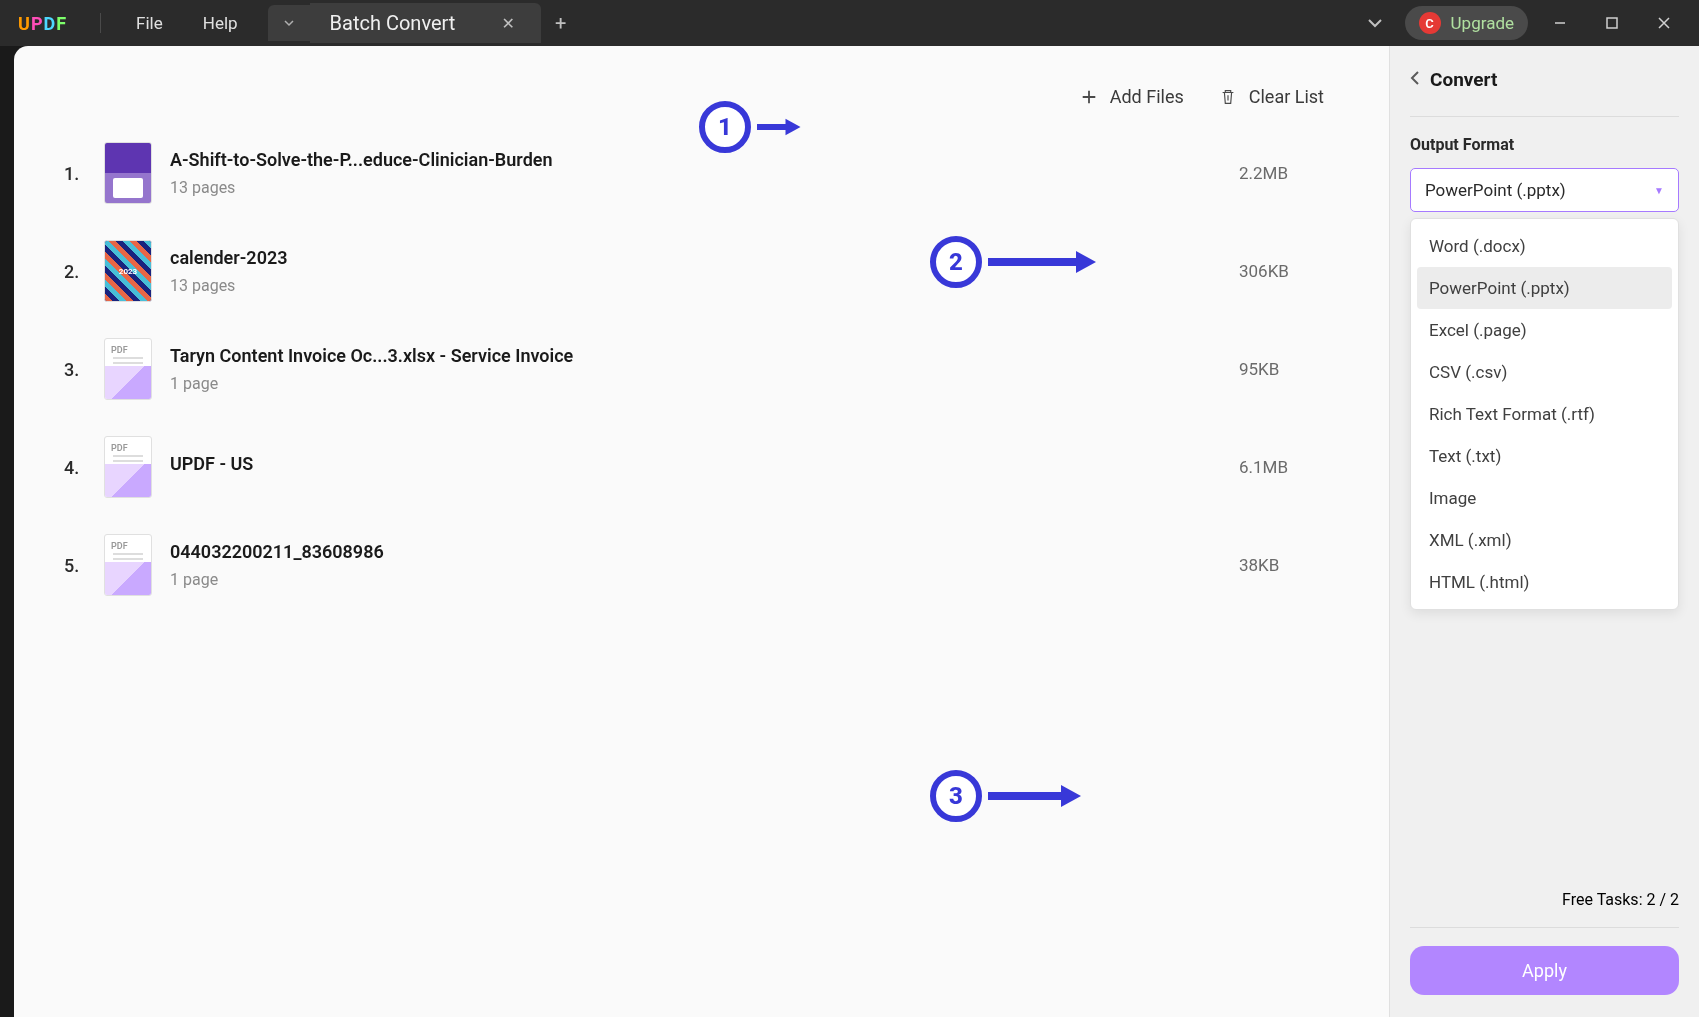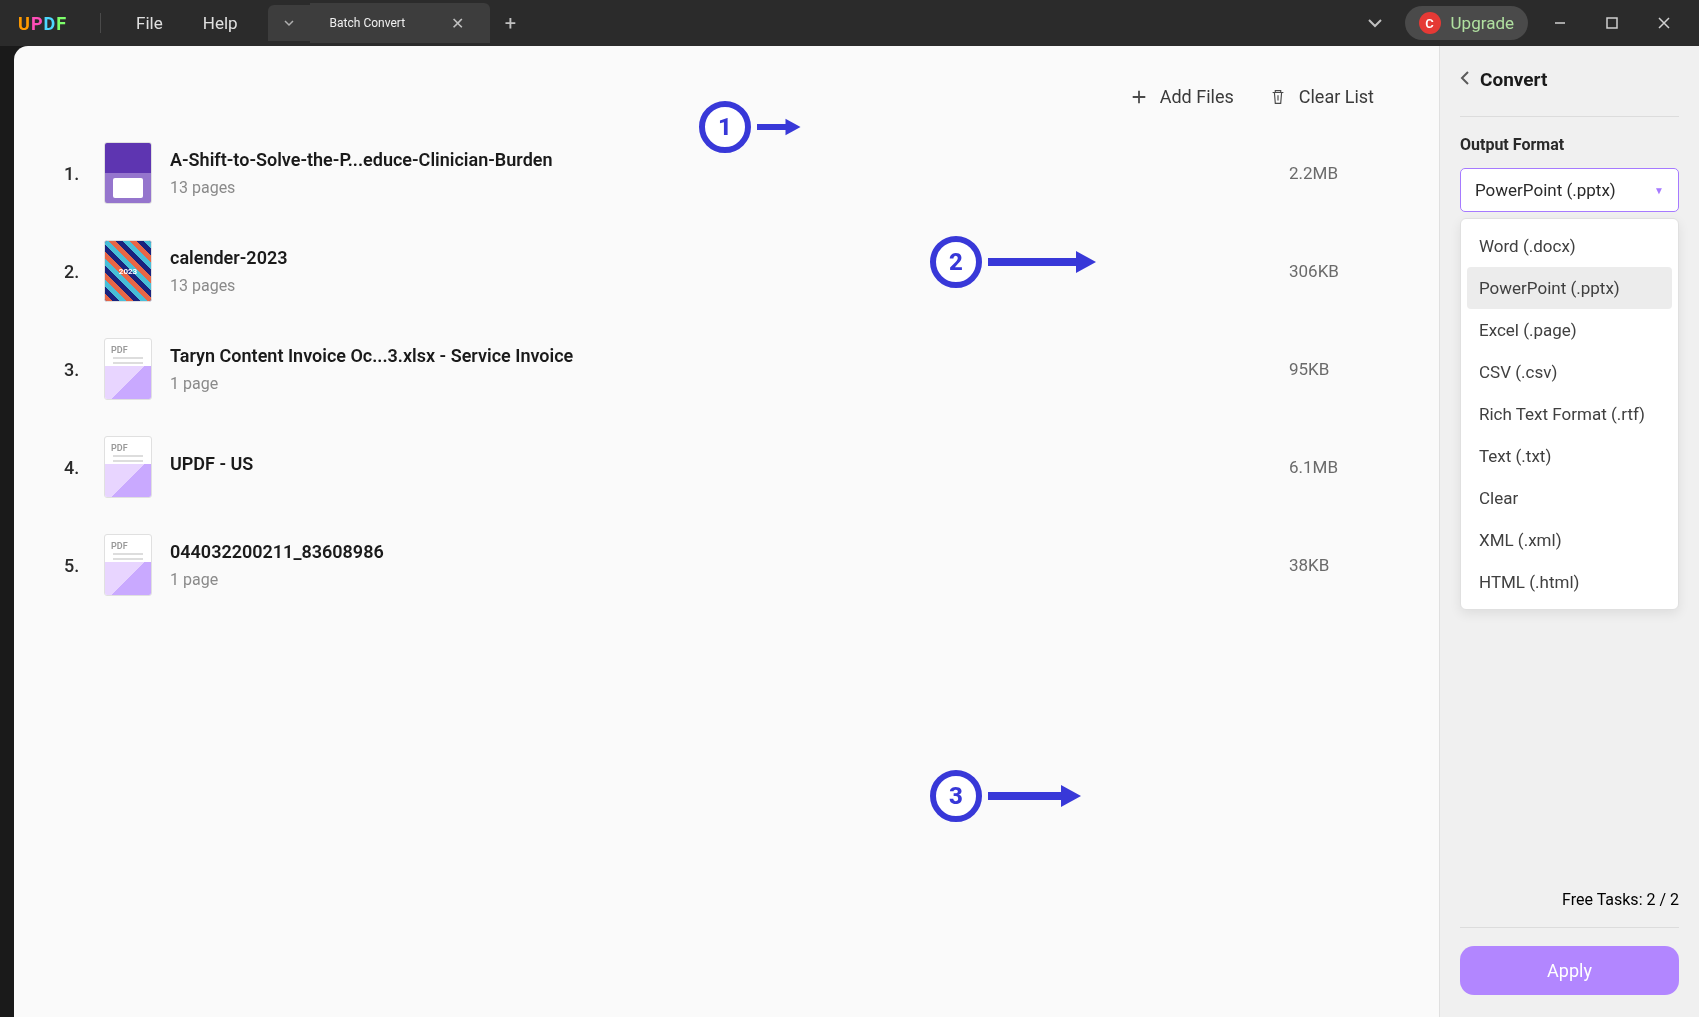--- a/index.html
+++ b/index.html
@@ -11,21 +11,21 @@
 .logo .u { color: #ff9a00; }
 .logo .p { color: #ff4db8; }
 .logo .d { color: #4dd8ff; }
 .logo .f { color: #7dff6b; }
 .divider { width: 1px; height: 20px; background: #4a4a4a; margin: 0 15px; }
 .menu-item { padding: 0 20px; font-size: 17px; cursor: pointer; color: #e0e0e0; }
 
 .tabs-area { display: flex; align-items: center; margin-left: 10px; }
 .tab-dropdown { width: 42px; height: 36px; display: flex; align-items: center; justify-content: center; background: #3d3d3d; border-radius: 6px 0 0 0; cursor: pointer; }
 .tab { height: 40px; background: #3d3d3d; display: flex; align-items: center; padding: 0 20px; gap: 40px; border-radius: 0 6px 0 0; }
-.tab-title { color: #f0f0f0; font-size: 12px; }
+.tab-title { color: #f0f0f0; font-size: 20px; }
 .tab-close { color: #c0c0c0; font-size: 16px; cursor: pointer; padding: 2px 6px; }
 .new-tab { width: 40px; height: 40px; display: flex; align-items: center; justify-content: center; color: #c0c0c0; font-size: 20px; cursor: pointer; }
 
 .right-controls { margin-left: auto; display: flex; align-items: center; gap: 12px; padding-right: 15px; }
 .chevron-down { padding: 6px 10px; cursor: pointer; color: #c0c0c0; }
 .upgrade-btn { display: flex; align-items: center; gap: 10px; background: #4a4a4a; padding: 6px 14px; border-radius: 18px; cursor: pointer; }
 .upgrade-avatar { width: 22px; height: 22px; border-radius: 50%; background: #e53935; color: white; display: flex; align-items: center; justify-content: center; font-size: 13px; font-weight: 600; }
 .upgrade-text { color: #b0e0a0; font-size: 17px; }
 .win-btn { width: 40px; height: 40px; display: flex; align-items: center; justify-content: center; cursor: pointer; color: #d0d0d0; }
 
@@ -48,21 +48,21 @@
 .thumb-img1 { background: linear-gradient(180deg, #5e35b1 0%, #5e35b1 50%, #9575cd 50%, #9575cd 100%); }
 .thumb-img1 .inner { background: white; width: 30px; height: 20px; margin-top: 30px; border-radius: 2px; }
 .thumb-img2 { background: #1a237e; }
 .thumb-img2 .stripes { position: absolute; inset: 0; background: repeating-linear-gradient(45deg, #ff6e40 0 5px, #1a237e 5px 10px, #4dd0e1 10px 15px); opacity: 0.9; }
 .thumb-img2 .txt { position: absolute; color: white; font-size: 8px; font-weight: 700; top: 50%; left: 50%; transform: translate(-50%,-50%); }
 .file-info { flex: 1; }
 .file-name { font-size: 18px; color: #1a1a1a; font-weight: 600; margin-bottom: 8px; }
 .file-pages { font-size: 16px; color: #8a8a8a; }
 .file-size { font-size: 17px; color: #6a6a6a; width: 100px; }
 
-.side-panel { width: 260px; background: #f0f0f0; border-left: 1px solid #e0e0e0; padding: 22px 20px; display: flex; flex-direction: column; position: relative; }
+.side-panel { width: 310px; background: #f0f0f0; border-left: 1px solid #e0e0e0; padding: 22px 20px; display: flex; flex-direction: column; position: relative; }
 .panel-header { display: flex; align-items: center; gap: 10px; margin-bottom: 25px; }
 .back-btn { cursor: pointer; color: #5a5a5a; font-size: 16px; }
 .panel-title { font-size: 19px; font-weight: 700; color: #1a1a1a; }
 .hr { height: 1px; background: #dcdcdc; margin-bottom: 18px; }
 .section-label { font-size: 16px; font-weight: 700; color: #2a2a2a; margin-bottom: 14px; }
 .select-box { border: 1.5px solid #a67aff; border-radius: 5px; background: white; padding: 11px 14px; display: flex; align-items: center; justify-content: space-between; font-size: 17px; color: #2a2a2a; cursor: pointer; }
 .select-caret { color: #a67aff; font-size: 10px; }
 
 .dropdown { background: white; border: 1px solid #e0e0e0; border-radius: 6px; margin-top: 6px; padding: 6px; box-shadow: 0 4px 12px rgba(0,0,0,0.08); }
 .dropdown-item { padding: 11px 12px; font-size: 17px; color: #404040; cursor: pointer; border-radius: 4px; }
@@ -245,21 +245,21 @@
       <span>PowerPoint (.pptx)</span>
       <span class="select-caret">▼</span>
     </div>
     <div class="dropdown" id="dropdown">
         <div class="dropdown-item">Word (.docx)</div>
         <div class="dropdown-item selected">PowerPoint (.pptx)</div>
         <div class="dropdown-item">Excel (.page)</div>
         <div class="dropdown-item">CSV (.csv)</div>
         <div class="dropdown-item">Rich Text Format (.rtf)</div>
         <div class="dropdown-item">Text (.txt)</div>
-        <div class="dropdown-item">Clear</div>
+        <div class="dropdown-item">Image</div>
         <div class="dropdown-item">XML (.xml)</div>
         <div class="dropdown-item">HTML (.html)</div>
       </div>
 
     <div class="free-tasks">Free Tasks: 2 / 2</div>
     <div class="hr"></div>
     <div class="apply-btn">Apply</div>
   </div>
 </div>
 

